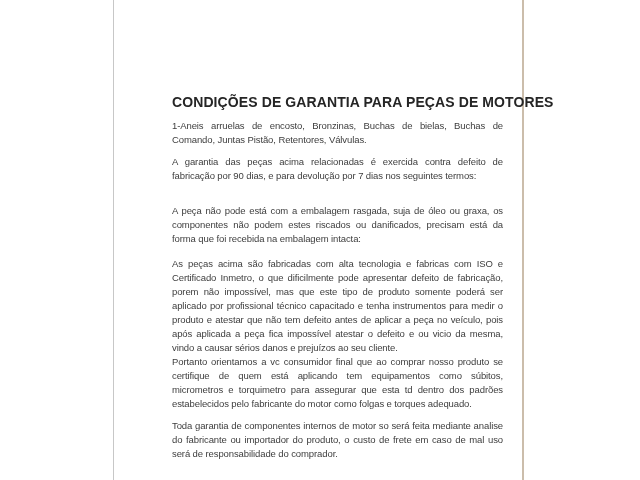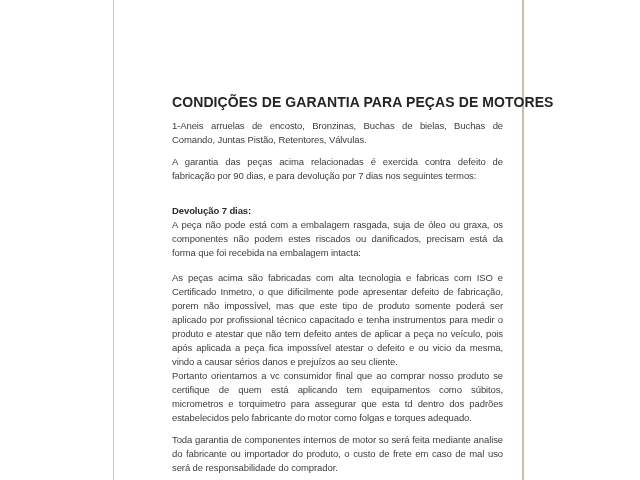--- a/index.html
+++ b/index.html
@@ -56,21 +56,20 @@
 <div class="page-border-right"></div>
 
 <div class="content">
 
   <div class="doc-title">CONDIÇÕES DE GARANTIA PARA PEÇAS DE MOTORES</div>
 
   <p class="para mb-md">1-Aneis arruelas de encosto, Bronzinas, Buchas de bielas, Buchas de Comando, Juntas Pistão, Retentores, Válvulas.</p>
 
   <p class="para mb-xs">A garantia das peças acima relacionadas é exercida contra defeito de fabricação por 90 dias, e para devolução por 7 dias nos seguintes termos:</p>
 
-  <p class="para section-heading">Devolução 7 dias:</p>
 
   <p class="para mb-sm">A peça não pode está com a embalagem rasgada, suja de óleo ou graxa, os componentes não podem estes riscados ou danificados, precisam está da forma que foi recebida na embalagem intacta:</p>
 
 
   <p class="para">As peças acima são fabricadas com alta tecnologia e fabricas com ISO e Certificado Inmetro, o que dificilmente pode apresentar defeito de fabricação, porem não impossível, mas que este tipo de produto somente poderá ser aplicado por profissional técnico capacitado e tenha instrumentos para medir o produto e atestar que não tem defeito antes de aplicar a peça no veículo, pois após aplicada a peça fica impossível atestar o defeito e ou  vicio da mesma, vindo a causar sérios danos e prejuízos ao seu cliente.</p>
 
   <p class="para mb-md">Portanto orientamos a vc consumidor final que ao comprar nosso produto se certifique de quem está aplicando tem equipamentos como súbitos, micrometros e torquimetro para assegurar que esta td dentro dos padrões estabelecidos pelo fabricante do motor como folgas e torques adequado.</p>
 
   <p class="para">Toda garantia de componentes internos de motor so será feita mediante analise do fabricante ou importador do produto, o custo de frete em caso de mal uso será de responsabilidade do comprador.</p>
 

